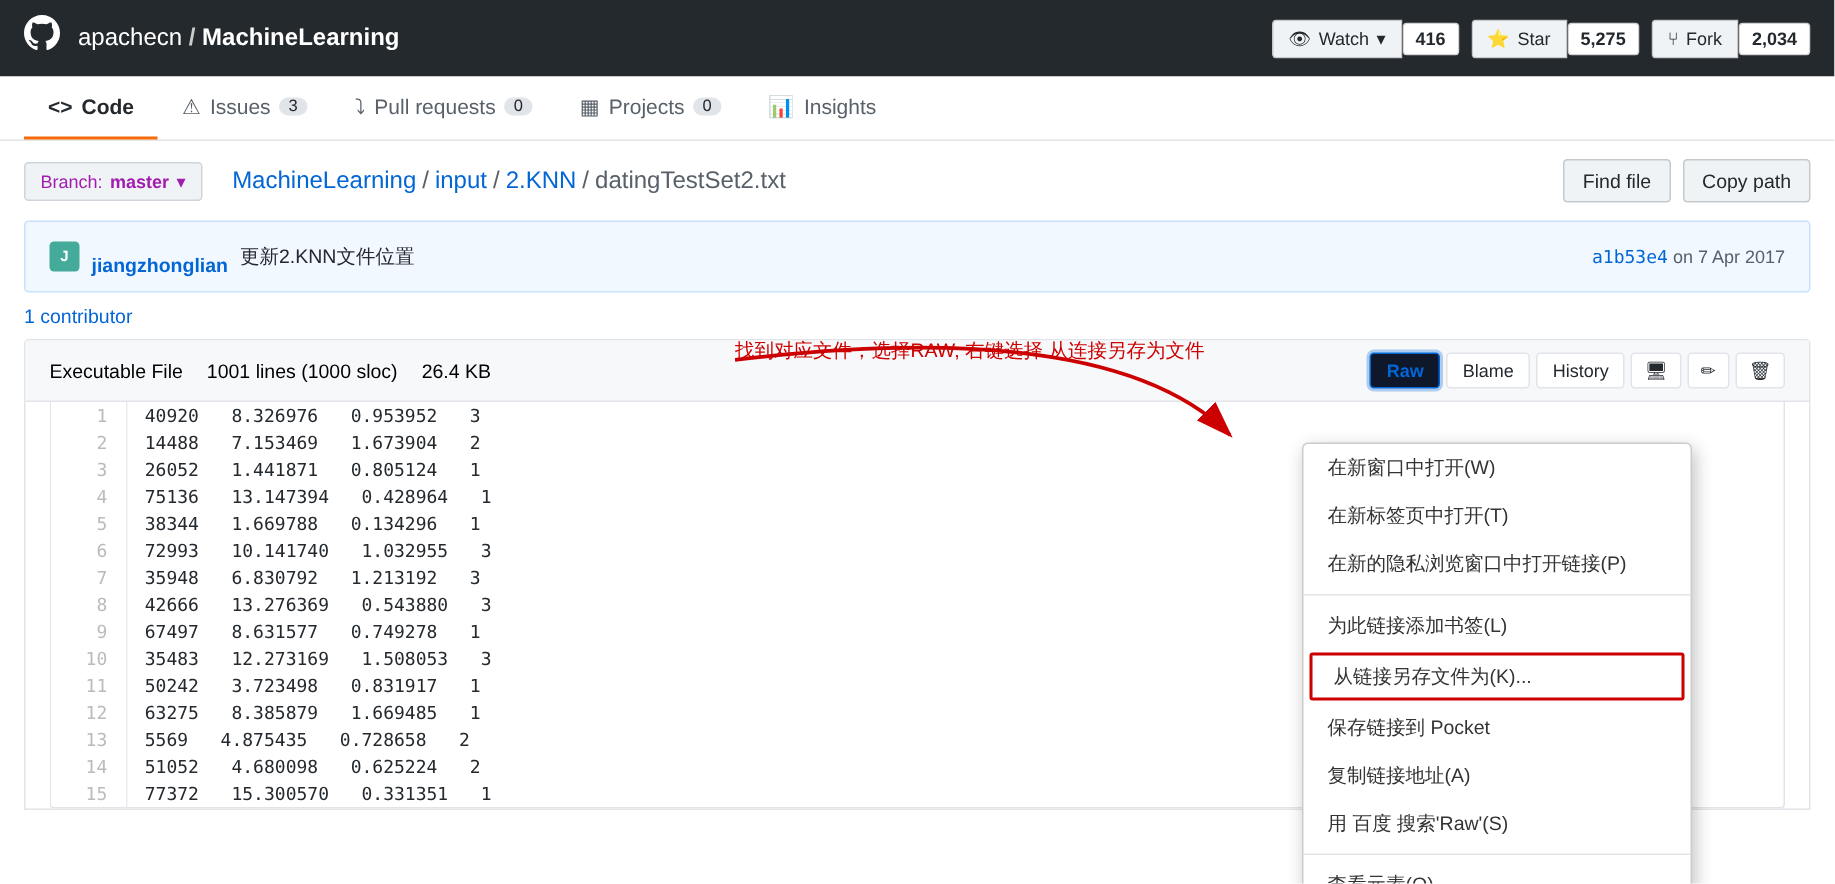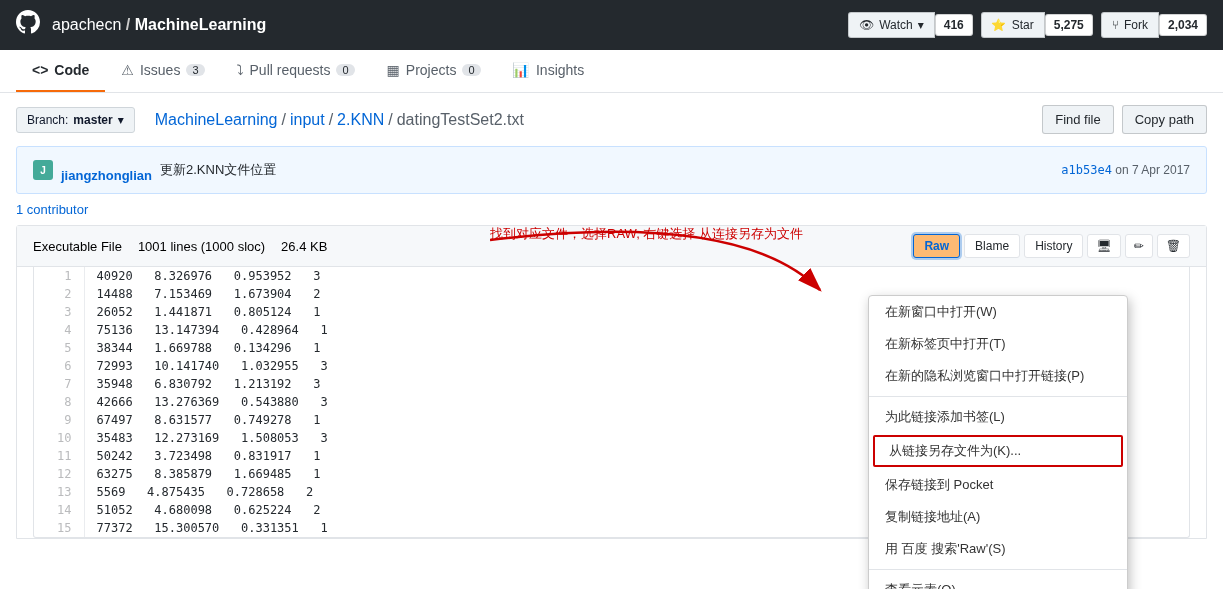--- a/index.html
+++ b/index.html
@@ -13,21 +13,21 @@
     .action-count { background: #fff; border: 1px solid rgba(27,31,35,0.2); border-radius: 3px; padding: 3px 8px; font-size: 12px; font-weight: 600; color: #24292e; }
 
     
     .tabs { border-bottom: 1px solid #e1e4e8; padding: 0 16px; display: flex; gap: 0; background: #fff; }
     .tab { padding: 12px 16px; font-size: 14px; color: #586069; cursor: pointer; border-bottom: 2px solid transparent; display: flex; align-items: center; gap: 6px; text-decoration: none; }
     .tab.active { color: #24292e; border-bottom-color: #f66a0a; font-weight: 600; }
     .tab-badge { background: #e1e4e8; border-radius: 20px; padding: 0 6px; font-size: 11px; color: #24292e; }
 
     
     .breadcrumb-bar { padding: 12px 16px; display: flex; align-items: center; justify-content: space-between; }
-    .branch-selector { background: #eff3f6; border: 1px solid #cfd5da; border-radius: 3px; padding: 5px 10px; font-size: 12px; cursor: pointer; display: flex; align-items: center; gap: 5px; color: #0f172a; }
+    .branch-selector { background: #eff3f6; border: 1px solid #cfd5da; border-radius: 3px; padding: 5px 10px; font-size: 12px; cursor: pointer; display: flex; align-items: center; gap: 5px; color: #a21caf; }
     .breadcrumb { display: flex; align-items: center; gap: 4px; font-size: 16px; margin-left: 12px; }
     .breadcrumb a { color: #0366d6; text-decoration: none; }
     .breadcrumb .sep { color: #586069; }
     .breadcrumb .current { color: #586069; }
     .breadcrumb-actions { display: flex; gap: 8px; }
     .btn { border: 1px solid rgba(27,31,35,0.2); border-radius: 3px; padding: 6px 12px; font-size: 13px; cursor: pointer; background: #eff3f6; color: #24292e; }
 
     
     .commit-bar { background: #f1f8ff; border: 1px solid #c8e1ff; border-radius: 3px; margin: 0 16px; padding: 10px 16px; display: flex; align-items: center; justify-content: space-between; }
     .commit-left { display: flex; align-items: center; gap: 8px; }
@@ -40,21 +40,21 @@
     
     .contributor-bar { padding: 8px 16px; }
     .contributor-link { color: #0366d6; font-size: 13px; text-decoration: none; }
 
     
     .file-info-bar { margin: 0 16px; border: 1px solid #e1e4e8; border-radius: 3px 3px 0 0; }
     .file-meta { background: #f6f8fa; padding: 8px 16px; display: flex; align-items: center; justify-content: space-between; border-bottom: 1px solid #e1e4e8; }
     .file-stats { display: flex; align-items: center; gap: 16px; font-size: 13px; color: #000000; }
     .file-actions { display: flex; gap: 4px; align-items: center; }
     .file-action-btn { border: 1px solid #e1e4e8; border-radius: 3px; padding: 4px 10px; font-size: 12px; cursor: pointer; background: #fff; color: #24292e; }
-    .file-action-btn.active { background: #fdba74; border-color: #0366d6; color: #0366d6; font-weight: 600; box-shadow: 0 0 0 2px rgba(3,102,214,0.3); }
+    .file-action-btn.active { background: #0f172a; border-color: #0366d6; color: #0366d6; font-weight: 600; box-shadow: 0 0 0 2px rgba(3,102,214,0.3); }
     .file-action-icon { border: 1px solid #e1e4e8; border-radius: 3px; padding: 4px 8px; font-size: 12px; cursor: pointer; background: #fff; color: #24292e; }
 
     
     .code-container { margin: 0 16px; border: 1px solid #e1e4e8; border-top: 0; border-radius: 0 0 3px 3px; overflow: hidden; }
     .code-table { width: 100%; border-collapse: collapse; font-family: "SFMono-Regular", Consolas, monospace; font-size: 12px; }
     .line-num { width: 50px; text-align: right; padding: 2px 12px; color: #babbbd; user-select: none; border-right: 1px solid #eaecef; }
     .line-code { padding: 2px 12px; color: #24292e; white-space: pre; }
     .context-menu { position: absolute; background: #fff; border: 1px solid #ccc; border-radius: 4px; box-shadow: 2px 4px 12px rgba(0,0,0,0.25); min-width: 260px; z-index: 200; font-size: 13px; }
     .context-menu-item { padding: 7px 16px; cursor: pointer; color: #333; display: flex; align-items: center; gap: 8px; }
     .context-menu-divider { height: 1px; background: #e1e4e8; margin: 4px 0; }

